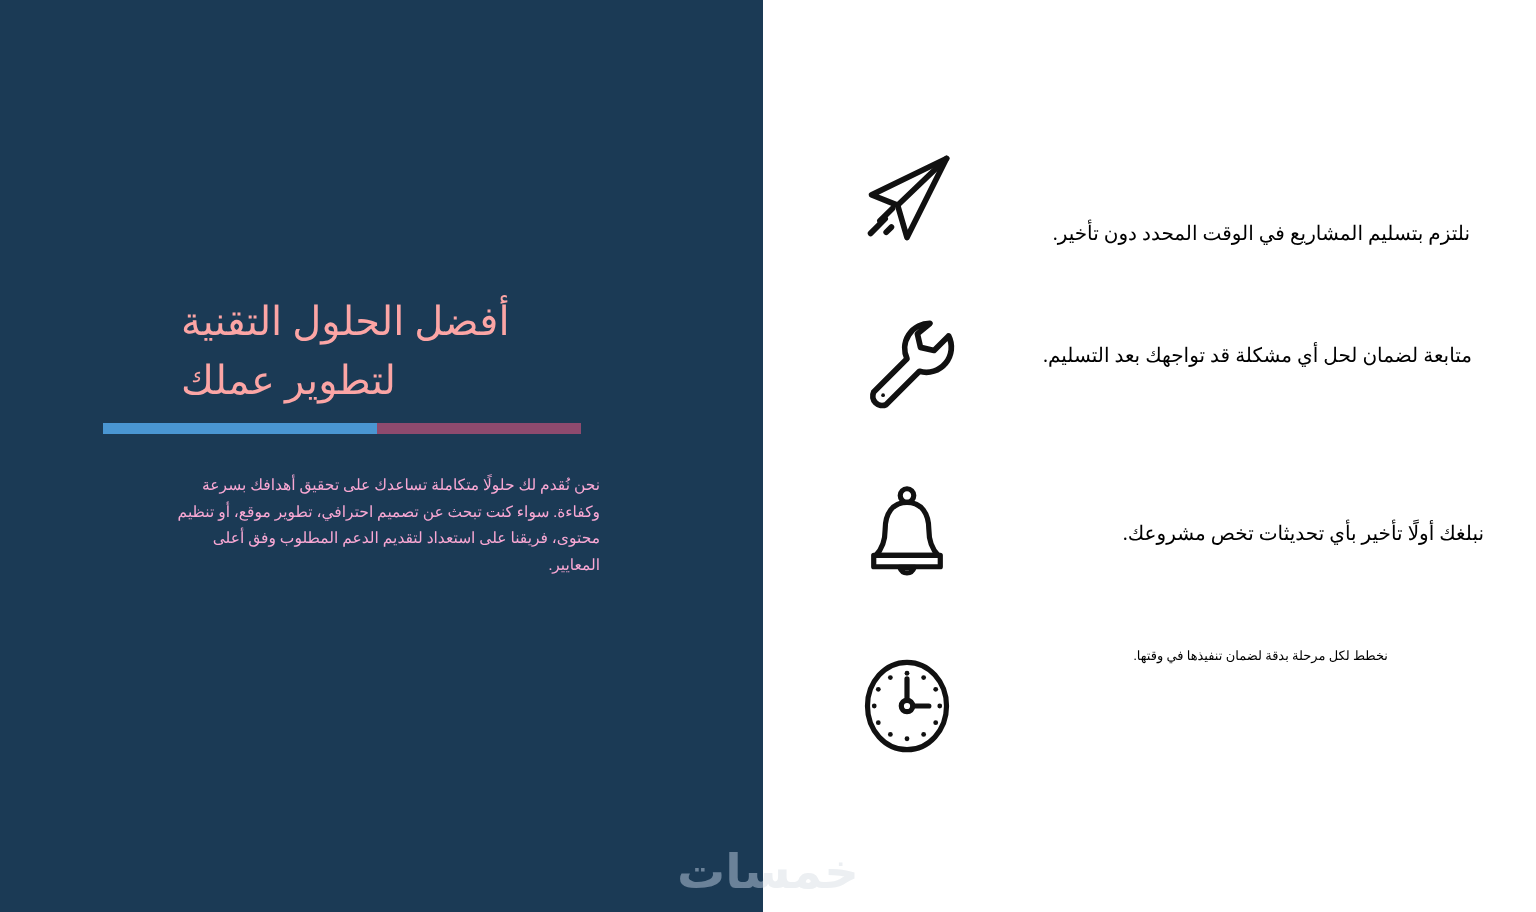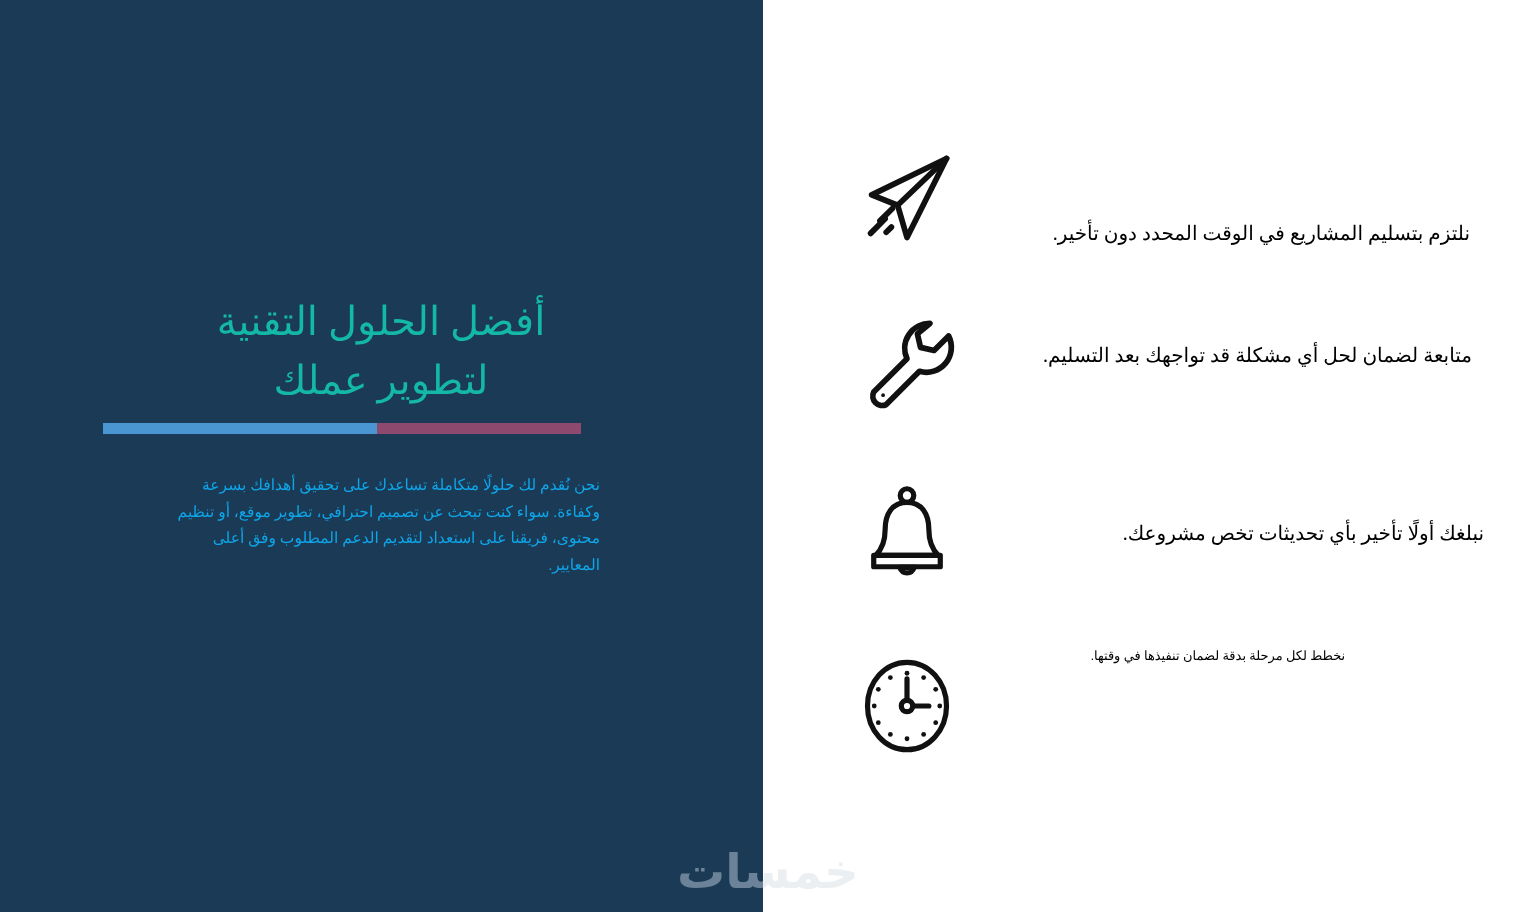--- a/index.html
+++ b/index.html
@@ -34,23 +34,23 @@
     top: 0;
     width: 763px;
     height: 912px;
   }
 
   .headline {
     position: absolute;
     right: 182px;
     top: 292px;
     width: 400px;
-    text-align: center;
-    direction: rtl;
-    color: #14b8a6;
+    text-align: left;
+    direction: rtl;
+    color: #fca5a5;
     font-size: 40px;
     line-height: 1.48;
     font-weight: 400;
     letter-spacing: 0px;
     white-space: pre-line;
   }
 
   .accent-bars {
     position: absolute;
     left: 103px;
@@ -70,21 +70,21 @@
     background: #8e4a6e;
   }
 
   .body-copy {
     position: absolute;
     right: 163px;
     top: 472px;
     width: 437px;
     text-align: right;
     direction: rtl;
-    color: #0ea5e9;
+    color: #f9a8d4;
     font-size: 15.5px;
     line-height: 1.72;
     font-weight: 400;
   }
 
   
   .right-panel {
     position: absolute;
     left: 763px;
     top: 0;
@@ -139,21 +139,20 @@
 
   
   .f4 { top: 648px; }
   .f4 .feature-icon { top: 6px; }
   .f4 .feature-text {
     right: 148px;
     top: -2px;
     width: 340px;
     font-size: 13px;
     line-height: 1.5;
-    text-align: center;
   }
 
   
   .watermark {
     position: absolute;
     left: 663px;
     top: 838px;
     width: 210px;
     height: 66px;
     pointer-events: none;

